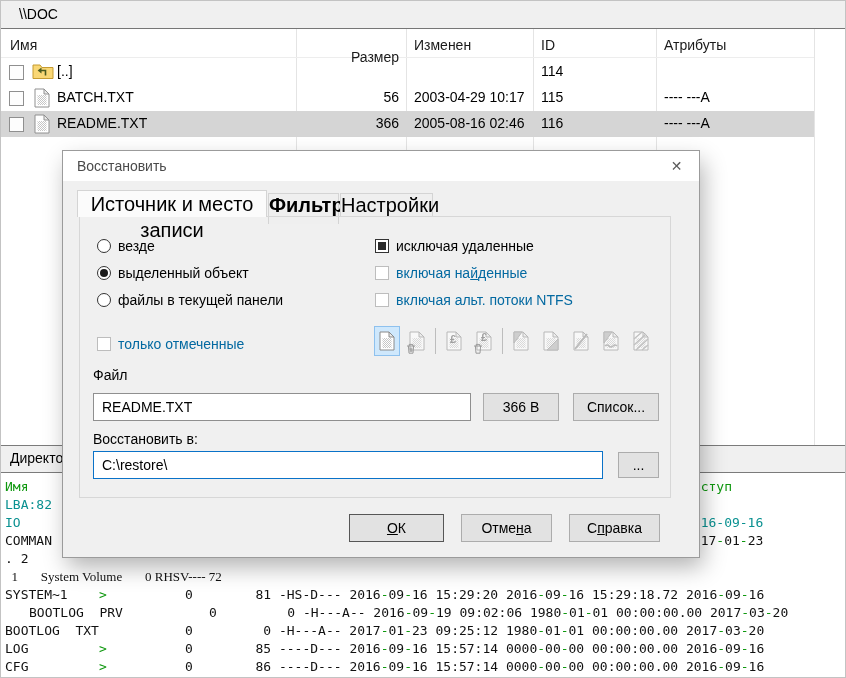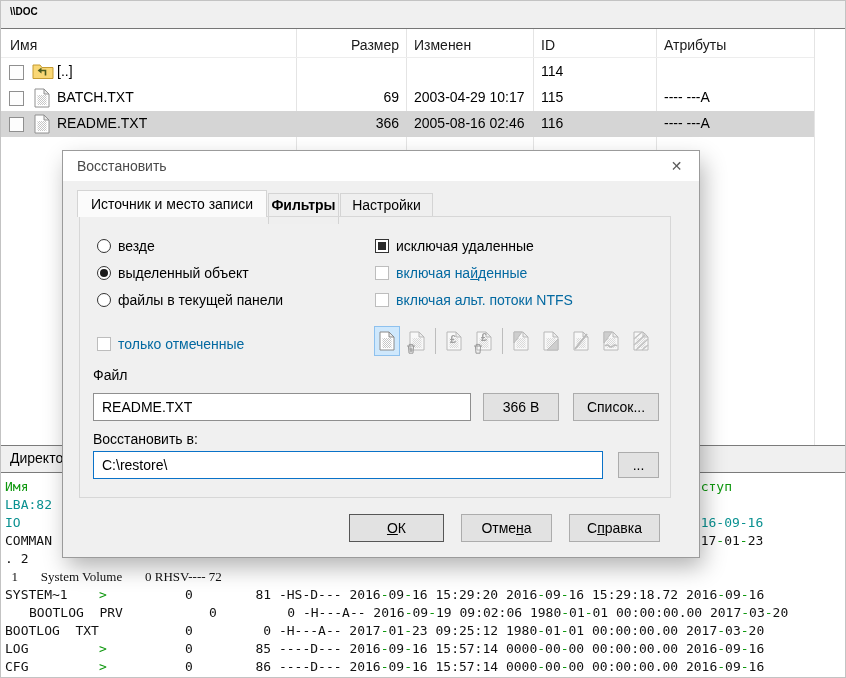--- a/index.html
+++ b/index.html
@@ -4,21 +4,21 @@
 <style>
   html,body{margin:0;padding:0;background:#ffffff;}
   #screen{position:relative;width:846px;height:678px;overflow:hidden;background:#fff;
           font-family:"Liberation Sans",sans-serif;color:#000;box-sizing:border-box;
           border:1px solid #c3c3c3;}
   .abs{position:absolute;}
   .nowrap{white-space:pre;}
 
   
   .doc-bar{left:0;top:0;width:846px;height:27px;background:#f0f0f0;border-bottom:1px solid #767676;}
-  .doc-bar .txt{position:absolute;left:9px;top:5px;font-size:10px;font-weight:bold;}
+  .doc-bar .txt{position:absolute;left:18px;top:5px;font-size:14px;}
 
   
   .col-line{width:1px;background:#e4e4e4;top:28px;height:416px;}
   .hdr-underline{left:0;top:56px;width:813px;height:1px;background:#ededed;}
   .hcell{top:35px;font-size:14px;color:#1a1a1a;}
   .frow{left:0;height:26px;width:813px;}
   .frow.sel{background:#d5d5d5;}
   .fcell{position:absolute;font-size:14px;top:4px;}
   .csize{width:96px;text-align:right;}
   .cbx{position:absolute;left:8px;top:6px;width:13px;height:13px;background:#fdfdfd;border:1px solid #8f8f8f;}
@@ -37,21 +37,21 @@
   .c-teal{color:#0a9191;}
   .c-black{color:#111;}
 
   
   .dialog{left:62px;top:150px;width:636px;height:406px;background:#f0f0f0;
           box-shadow:0 0 0 1px #9b9b9b,4px 10px 22px rgba(0,0,0,.30);z-index:10;}
   .dlg-titlebar{left:0;top:0;width:636px;height:30px;background:#ffffff;}
   .dlg-title{position:absolute;left:14px;top:7px;font-size:14px;color:#4a4a4a;}
   .dlg-close{position:absolute;right:0;top:0;width:45px;height:30px;text-align:center;
              line-height:30px;font-size:14px;color:#5c5c5c;}
-  .tab{position:absolute;box-sizing:border-box;font-size:14px;text-align:center;}
+  .tab{position:absolute;box-sizing:border-box;font-size:20px;text-align:center;}
   .tab.active{background:#fbfbfb;border:1px solid #d4d4d4;border-bottom:none;z-index:3;}
   .tab.inactive{background:#efefef;border:1px solid #d4d4d4;border-bottom:none;z-index:1;}
   .pagebox{left:16px;top:65px;width:592px;height:282px;border:1px solid #d7d7d7;box-sizing:border-box;z-index:2;}
   .radio{position:absolute;width:14px;height:14px;border:1px solid #333;border-radius:50%;background:#fff;box-sizing:border-box;}
   .radio.on::after{content:"";position:absolute;left:2px;top:2px;width:8px;height:8px;border-radius:50%;background:#1a1a1a;}
   .chk{position:absolute;width:14px;height:14px;border:1px solid #333;background:#fff;box-sizing:border-box;}
   .chk.ind::after{content:"";position:absolute;left:2px;top:2px;width:8px;height:8px;background:#2b2b2b;}
   .chk.dis{border-color:#bdbdbd;}
   .lbl{position:absolute;font-size:14px;}
   .lbl.dis{color:#0369a1;}
@@ -90,21 +90,21 @@
   <div class="abs" style="left:0;top:28px;width:846px;height:416px;background:#fff;">
 
     <div class="abs col-line" style="left:295px;top:0;height:416px;"></div>
     <div class="abs col-line" style="left:405px;top:0;height:416px;"></div>
     <div class="abs col-line" style="left:532px;top:0;height:416px;"></div>
     <div class="abs col-line" style="left:655px;top:0;height:416px;"></div>
     <div class="abs col-line" style="left:813px;top:0;height:416px;"></div>
     <div class="abs hdr-underline" style="top:28px;"></div>
 
     <div class="abs hcell" style="left:9px;top:8px;">Имя</div>
-    <div class="abs hcell csize" style="left:302px;top:8px;">Размер</div>
+    <div class="abs hcell csize" style="left:302px;top:20px;">Размер</div>
     <div class="abs hcell" style="left:413px;top:8px;">Изменен</div>
     <div class="abs hcell" style="left:540px;top:8px;">ID</div>
     <div class="abs hcell" style="left:663px;top:8px;">Атрибуты</div>
 
     <div class="abs frow" style="top:30px;">
       <span class="cbx"></span>
       <span class="ficon">
         <svg width="22" height="19" viewBox="0 0 22 19">
           <path d="M1 4 h7 l2 2.5 h11 v11 h-20 z" fill="#f9d775" stroke="#c59b31"></path>
           <path d="M13.5 14.5 v-5 h-5.5" fill="none" stroke="#4c5b1f" stroke-width="1.6"></path>
@@ -118,21 +118,21 @@
     <div class="abs frow" style="top:56px;">
       <span class="cbx"></span>
       <span class="ficon" style="left:33px;top:3px;">
         <svg width="16" height="20" viewBox="0 0 16 20">
           <path d="M1 1 h9 l5 5 v13 h-14 z" fill="#fff" stroke="#909090"></path>
           <path d="M10 1 l5 5 h-5 z" fill="#eaeaea" stroke="#909090"></path>
           <rect x="3.5" y="7" width="9" height="10" fill="url(#chk)"></rect>
         </svg>
       </span>
       <span class="fcell" style="left:56px;">BATCH.TXT</span>
-      <span class="fcell csize" style="left:302px;">69</span>
+      <span class="fcell csize" style="left:302px;">56</span>
       <span class="fcell" style="left:413px;">2003-04-29 10:17</span>
       <span class="fcell" style="left:540px;">115</span>
       <span class="fcell nowrap" style="left:663px;">---- ---A</span>
     </div>
 
     <div class="abs frow sel" style="top:82px;">
       <span class="cbx"></span>
       <span class="ficon" style="left:33px;top:3px;">
         <svg width="16" height="20" viewBox="0 0 16 20">
           <path d="M1 1 h9 l5 5 v13 h-14 z" fill="#fff" stroke="#909090"></path>

